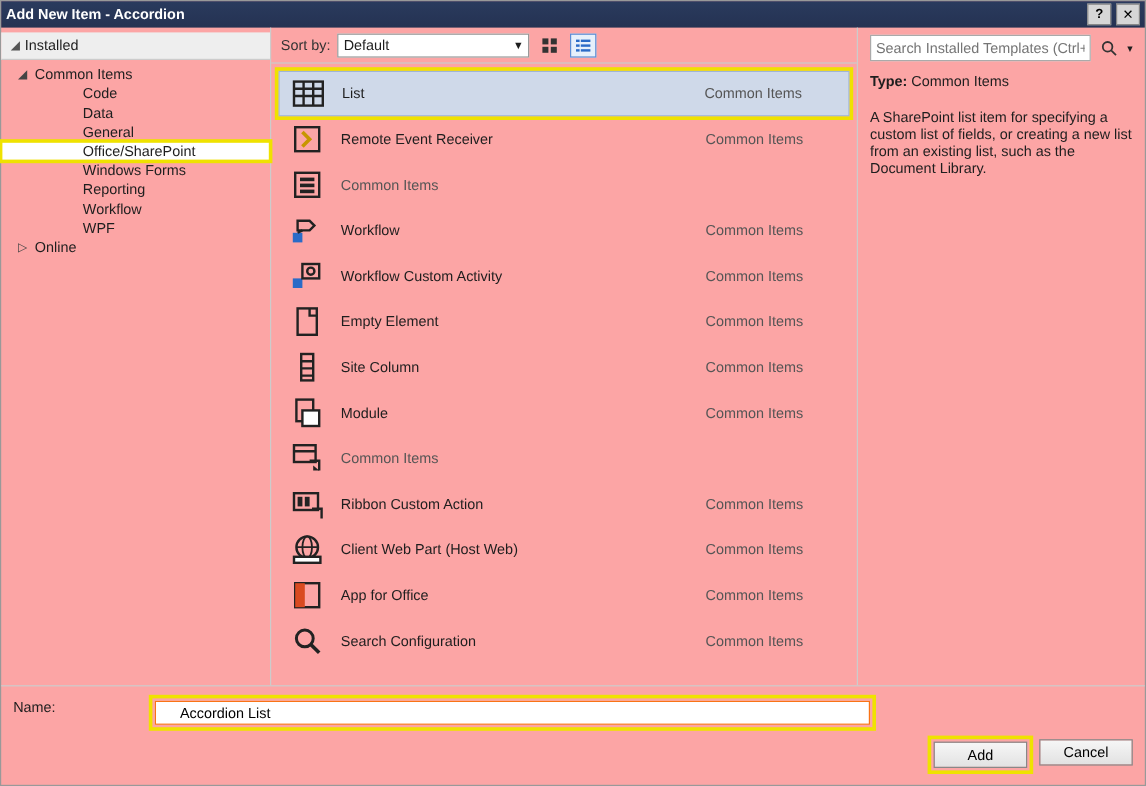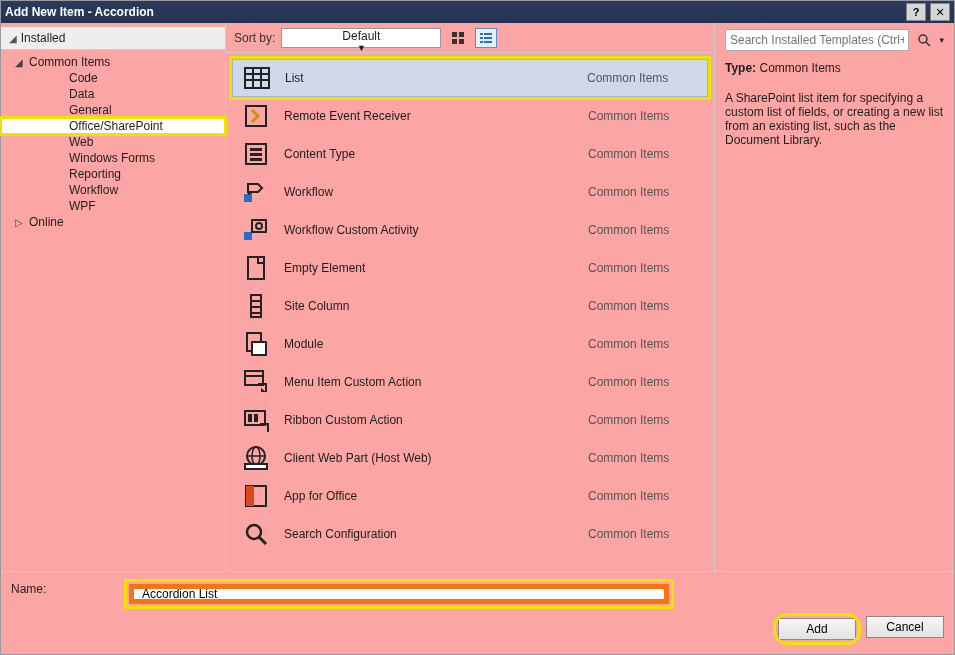--- a/index.html
+++ b/index.html
@@ -15,44 +15,44 @@
   .tree-top .arrow { font-size:10px; color:#555;}
   .tree-list { padding: 4px 0; }
   .tree-item { padding: 1px 0 1px 20px; cursor: pointer; display:flex; align-items:center; gap:4px;}
   .tree-item .arrow { width:10px; display:inline-block; font-size:10px; color:#444;}
   .tree-item.lvl1 { padding-left:14px; font-weight:normal;}
   .tree-item.lvl2 { padding-left:68px;}
   .tree-item.highlight { outline: 3px solid #efe200; outline-offset:-1px; background:#fff;}
   .center-pane { flex: 1; display: flex; flex-direction: column; }
   .toolbar { height: 30px; display: flex; align-items: center; padding: 0 8px; gap: 6px; border-bottom:1px solid #ccc;}
   .toolbar .lbl { color:#333; }
-  .toolbar .sortcombo { width: 160px; height:20px; border:1px solid #999; background:#fff; display:flex; align-items:center; padding:0 4px; justify-content:space-between;flex-direction:column;}
+  .toolbar .sortcombo { width: 160px; height:20px; border:1px solid #999; background:#fff; display:flex; align-items:center; padding:0 4px; justify-content:space-between;}
   .toolbar .view-btn { width:22px; height:20px; border:1px solid transparent; display:flex; align-items:center; justify-content:center; cursor:pointer;}
   .toolbar .view-btn.active { border:1px solid #5b8cd4; background:#e6f0fb;}
   .item-list { flex:1; overflow:auto; padding: 6px;}
   .tmpl-row { height: 38px; display:flex; align-items:center; padding: 0 10px; gap: 14px; cursor:pointer;}
   .tmpl-row .icon { width:28px; height:28px; display:flex; align-items:center; justify-content:center;}
   .tmpl-row .name { flex:1; }
   .tmpl-row .cat { width: 110px; color:#555; text-align:left;}
   .tmpl-row.selected { background:#cfd9e9; border:1px solid #9fb5d5; }
   .tmpl-row.highlight { outline: 3px solid #efe200; outline-offset:0; }
   .right-pane { width: 240px; border-left:1px solid #ccc; padding: 6px 10px; display:flex; flex-direction:column;}
   .search-row { display:flex; align-items:center; gap:6px; margin-bottom:10px;}
   .search-row input { flex:1; height:22px; border:1px solid #aaa; padding:0 4px; font-size:12px; background:#fff;}
   .search-row .mag { width:18px; height:18px; display:flex; align-items:center; justify-content:center; cursor:pointer;}
   .desc-pane .type-line { margin-bottom:16px;}
   .desc-pane .bold { font-weight:bold;}
   .bottom-bar { border-top:1px solid #ccc; padding: 10px 10px 12px 10px; display:flex; flex-direction:column; gap:10px;}
   .name-row { display:flex; align-items:flex-start; gap:10px;}
   .name-row .lbl { width: 106px; }
   .name-row .name-wrap { outline:3px solid #efe200; padding:2px; }
-  .name-row input { width: 540px; height:20px; border:5px solid #f97316; padding: 0 8px; font-size:12px;}
+  .name-row input { width: 596px; height:20px; border:1px solid #f97316; padding: 0 20px; font-size:12px;}
   .button-row { display:flex; justify-content:flex-end; gap:8px;}
   .dlg-btn { width:78px; height:22px; border:1px solid #888; background:linear-gradient(#f6f6f6,#e2e2e2); cursor:pointer; font-size:12px;}
-  .add-wrap { outline:3px solid #efe200; padding:2px;border-radius:11px;}
+  .add-wrap { outline:3px solid #efe200; padding:2px;}
   svg { display:block; }
   .hdr-spacer { flex:1; }
 </style>
 </head>
 <body>
 
 <div class="window">
   <div class="title-bar">
     <span class="title">Add New Item - Accordion</span>
     <div class="btn">
@@ -78,23 +78,20 @@
               <span>Code</span>
             </div>
           <div class="tree-item lvl2">
               <span>Data</span>
             </div>
           <div class="tree-item lvl2">
               <span>General</span>
             </div>
           <div class="tree-item lvl2 highlight">
               <span>Office/SharePoint</span>
-            </div>
-          <div class="tree-item lvl2">
-              <span>Web</span>
             </div>
           <div class="tree-item lvl2">
               <span>Windows Forms</span>
             </div>
           <div class="tree-item lvl2">
               <span>Reporting</span>
             </div>
           <div class="tree-item lvl2">
               <span>Workflow</span>
             </div>
@@ -164,21 +161,20 @@
 
           <div class="tmpl-row">
             <span class="icon">
                 <svg width="28" height="28">
                   <rect x="4" y="4" width="20" height="20" fill="none" stroke="#222" stroke-width="2"></rect>
                   <rect x="8" y="8" width="12" height="3" fill="#222"></rect>
                   <rect x="8" y="13" width="12" height="3" fill="#222"></rect>
                   <rect x="8" y="18" width="12" height="3" fill="#222"></rect>
                 </svg>
               </span>
-            <span class="name">Content Type</span>
             <span class="cat">Common Items</span>
           </div>
 
           <div class="tmpl-row">
             <span class="icon">
                 <svg width="28" height="28">
                   <rect x="2" y="16" width="8" height="8" fill="#2a6bc7"></rect>
                   <path d="M6 6 h10 l4 4 -4 4 h-10 z" fill="none" stroke="#222" stroke-width="2"></path>
                   <line x1="10" y1="14" x2="6" y2="16" stroke="#222" stroke-width="2"></line>
                 </svg>
@@ -236,21 +232,20 @@
 
           <div class="tmpl-row">
             <span class="icon">
                 <svg width="28" height="28">
                   <rect x="3" y="3" width="18" height="14" fill="none" stroke="#222" stroke-width="2"></rect>
                   <line x1="3" y1="8" x2="21" y2="8" stroke="#222" stroke-width="2"></line>
                   <polyline points="16,16 24,16 24,24" fill="none" stroke="#222" stroke-width="2"></polyline>
                   <polyline points="19,20 24,24 19,24" fill="#222"></polyline>
                 </svg>
               </span>
-            <span class="name">Menu Item Custom Action</span>
             <span class="cat">Common Items</span>
           </div>
 
           <div class="tmpl-row">
             <span class="icon">
                 <svg width="28" height="28">
                   <rect x="3" y="5" width="20" height="14" fill="none" stroke="#222" stroke-width="2"></rect>
                   <rect x="6" y="8" width="4" height="8" fill="#222"></rect>
                   <rect x="12" y="8" width="4" height="8" fill="#222"></rect>
                   <polyline points="18,18 26,18 26,26" fill="none" stroke="#222" stroke-width="2"></polyline>

